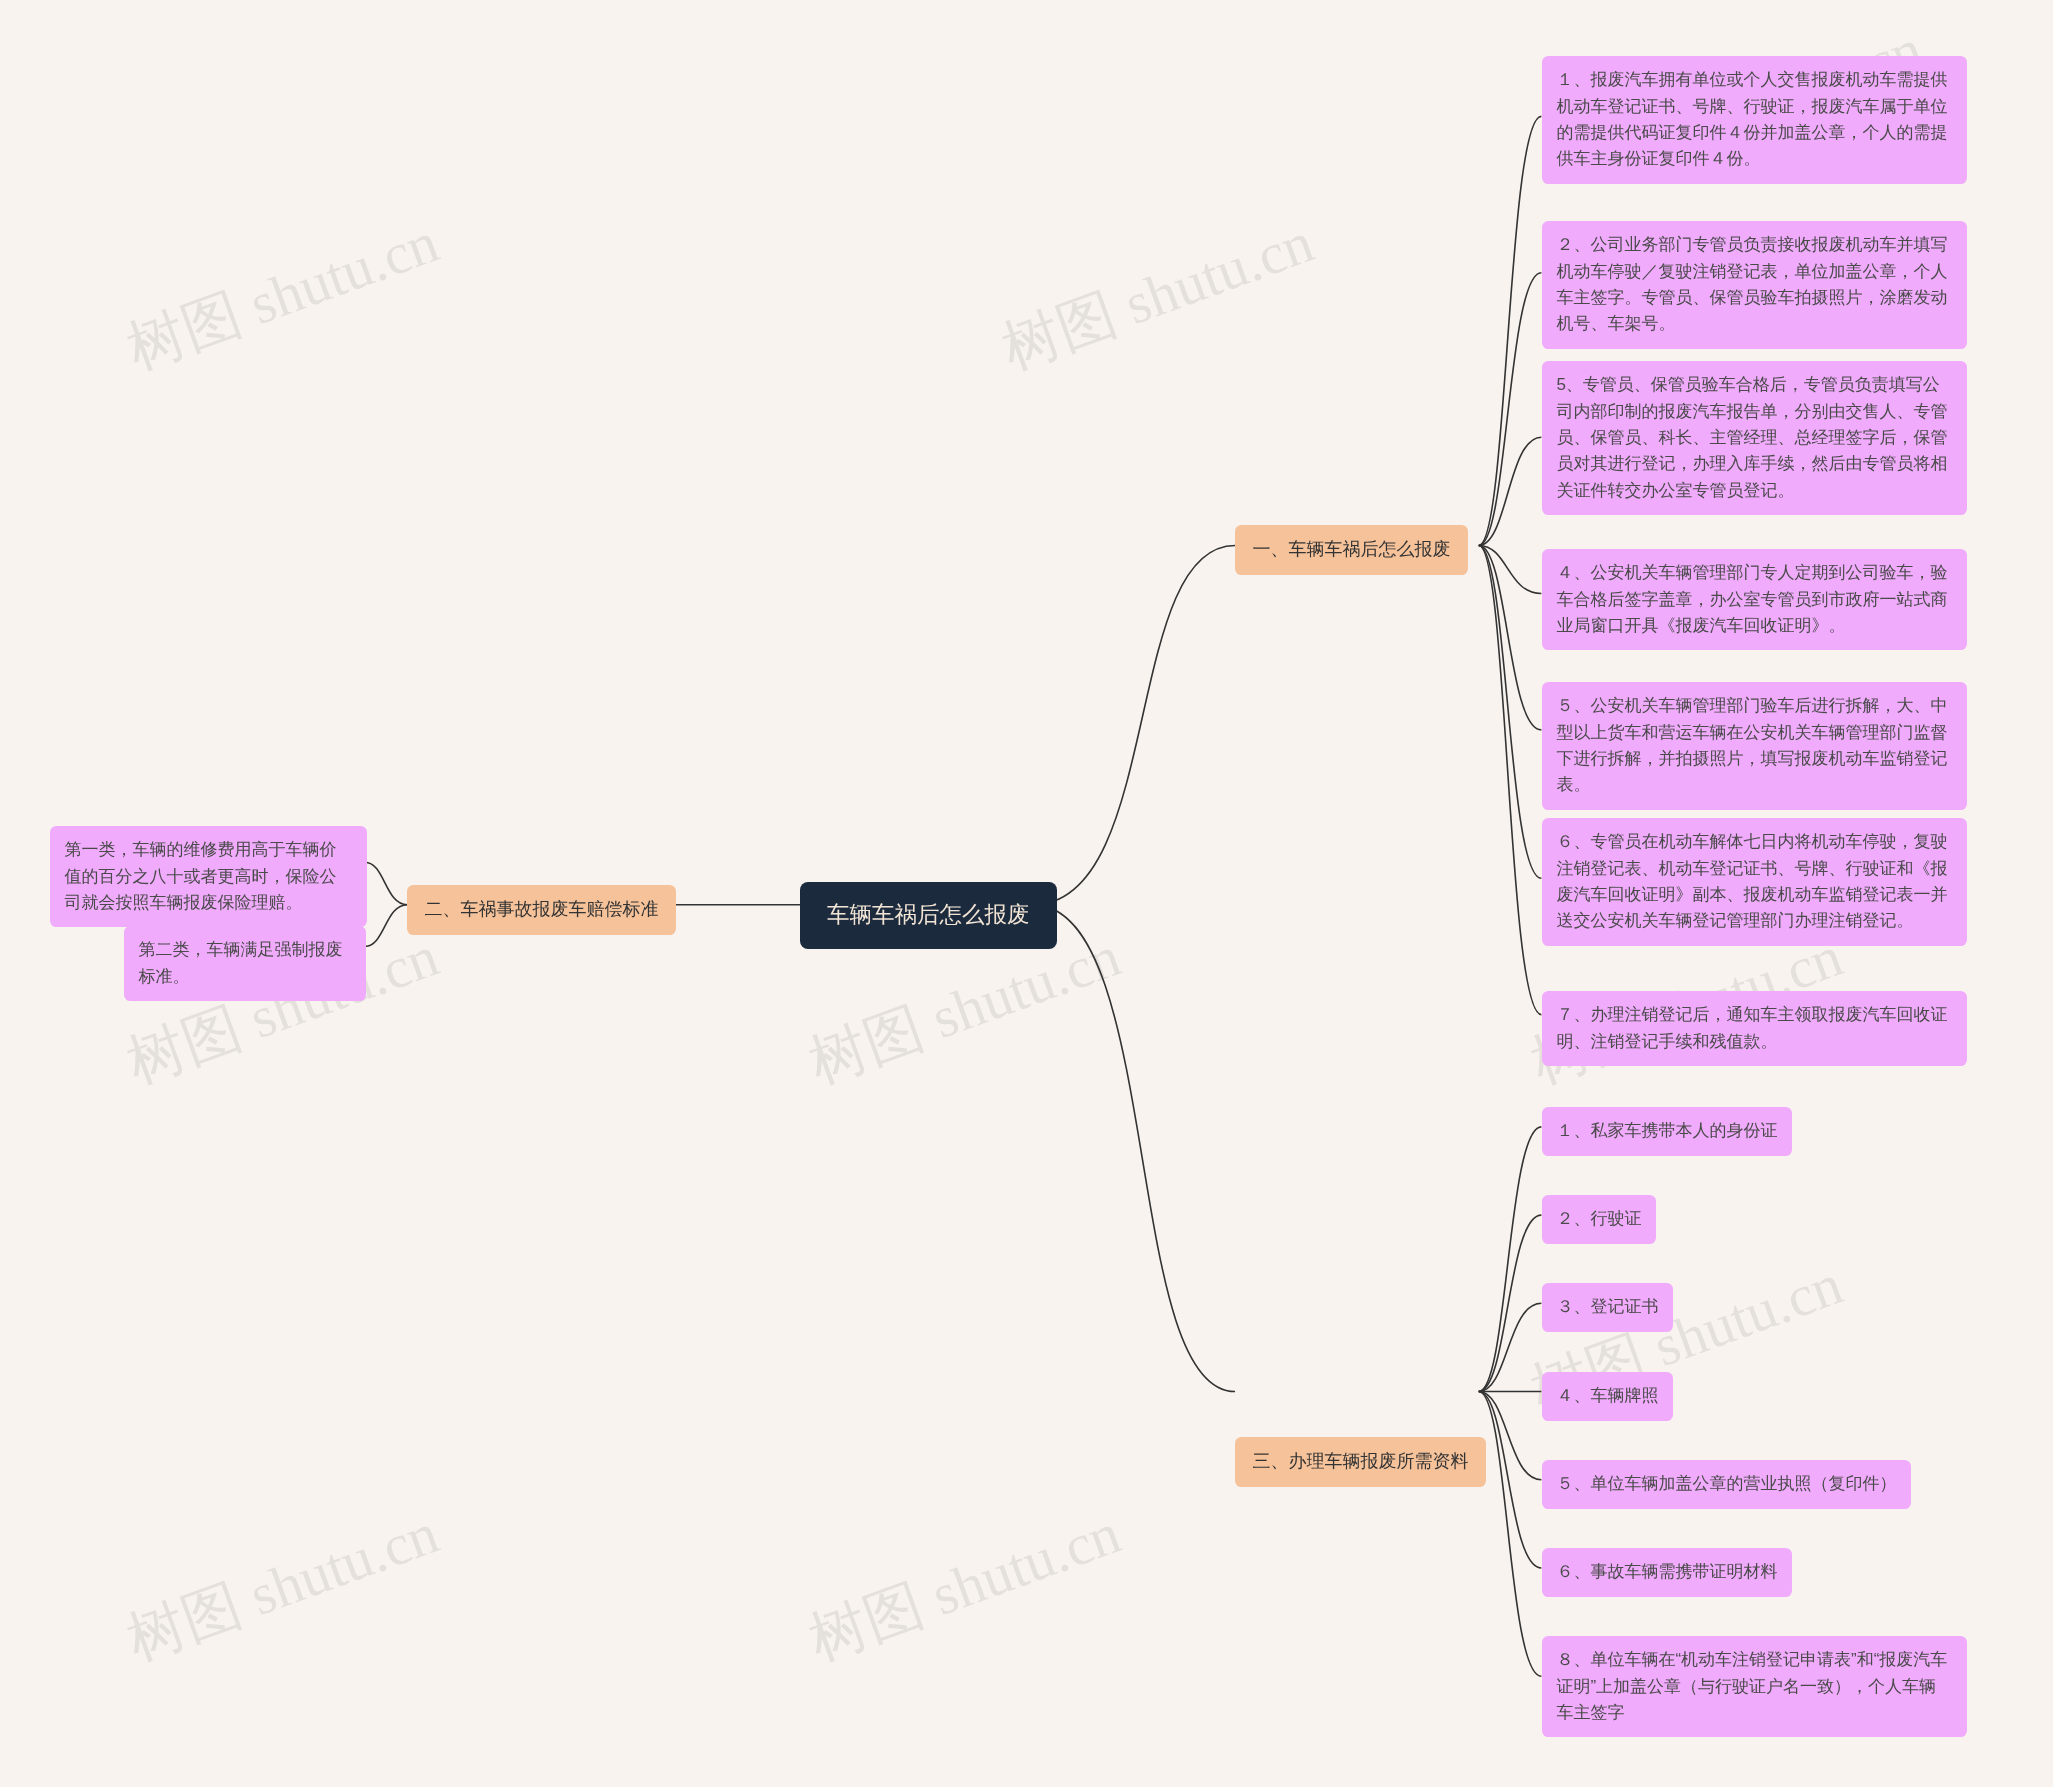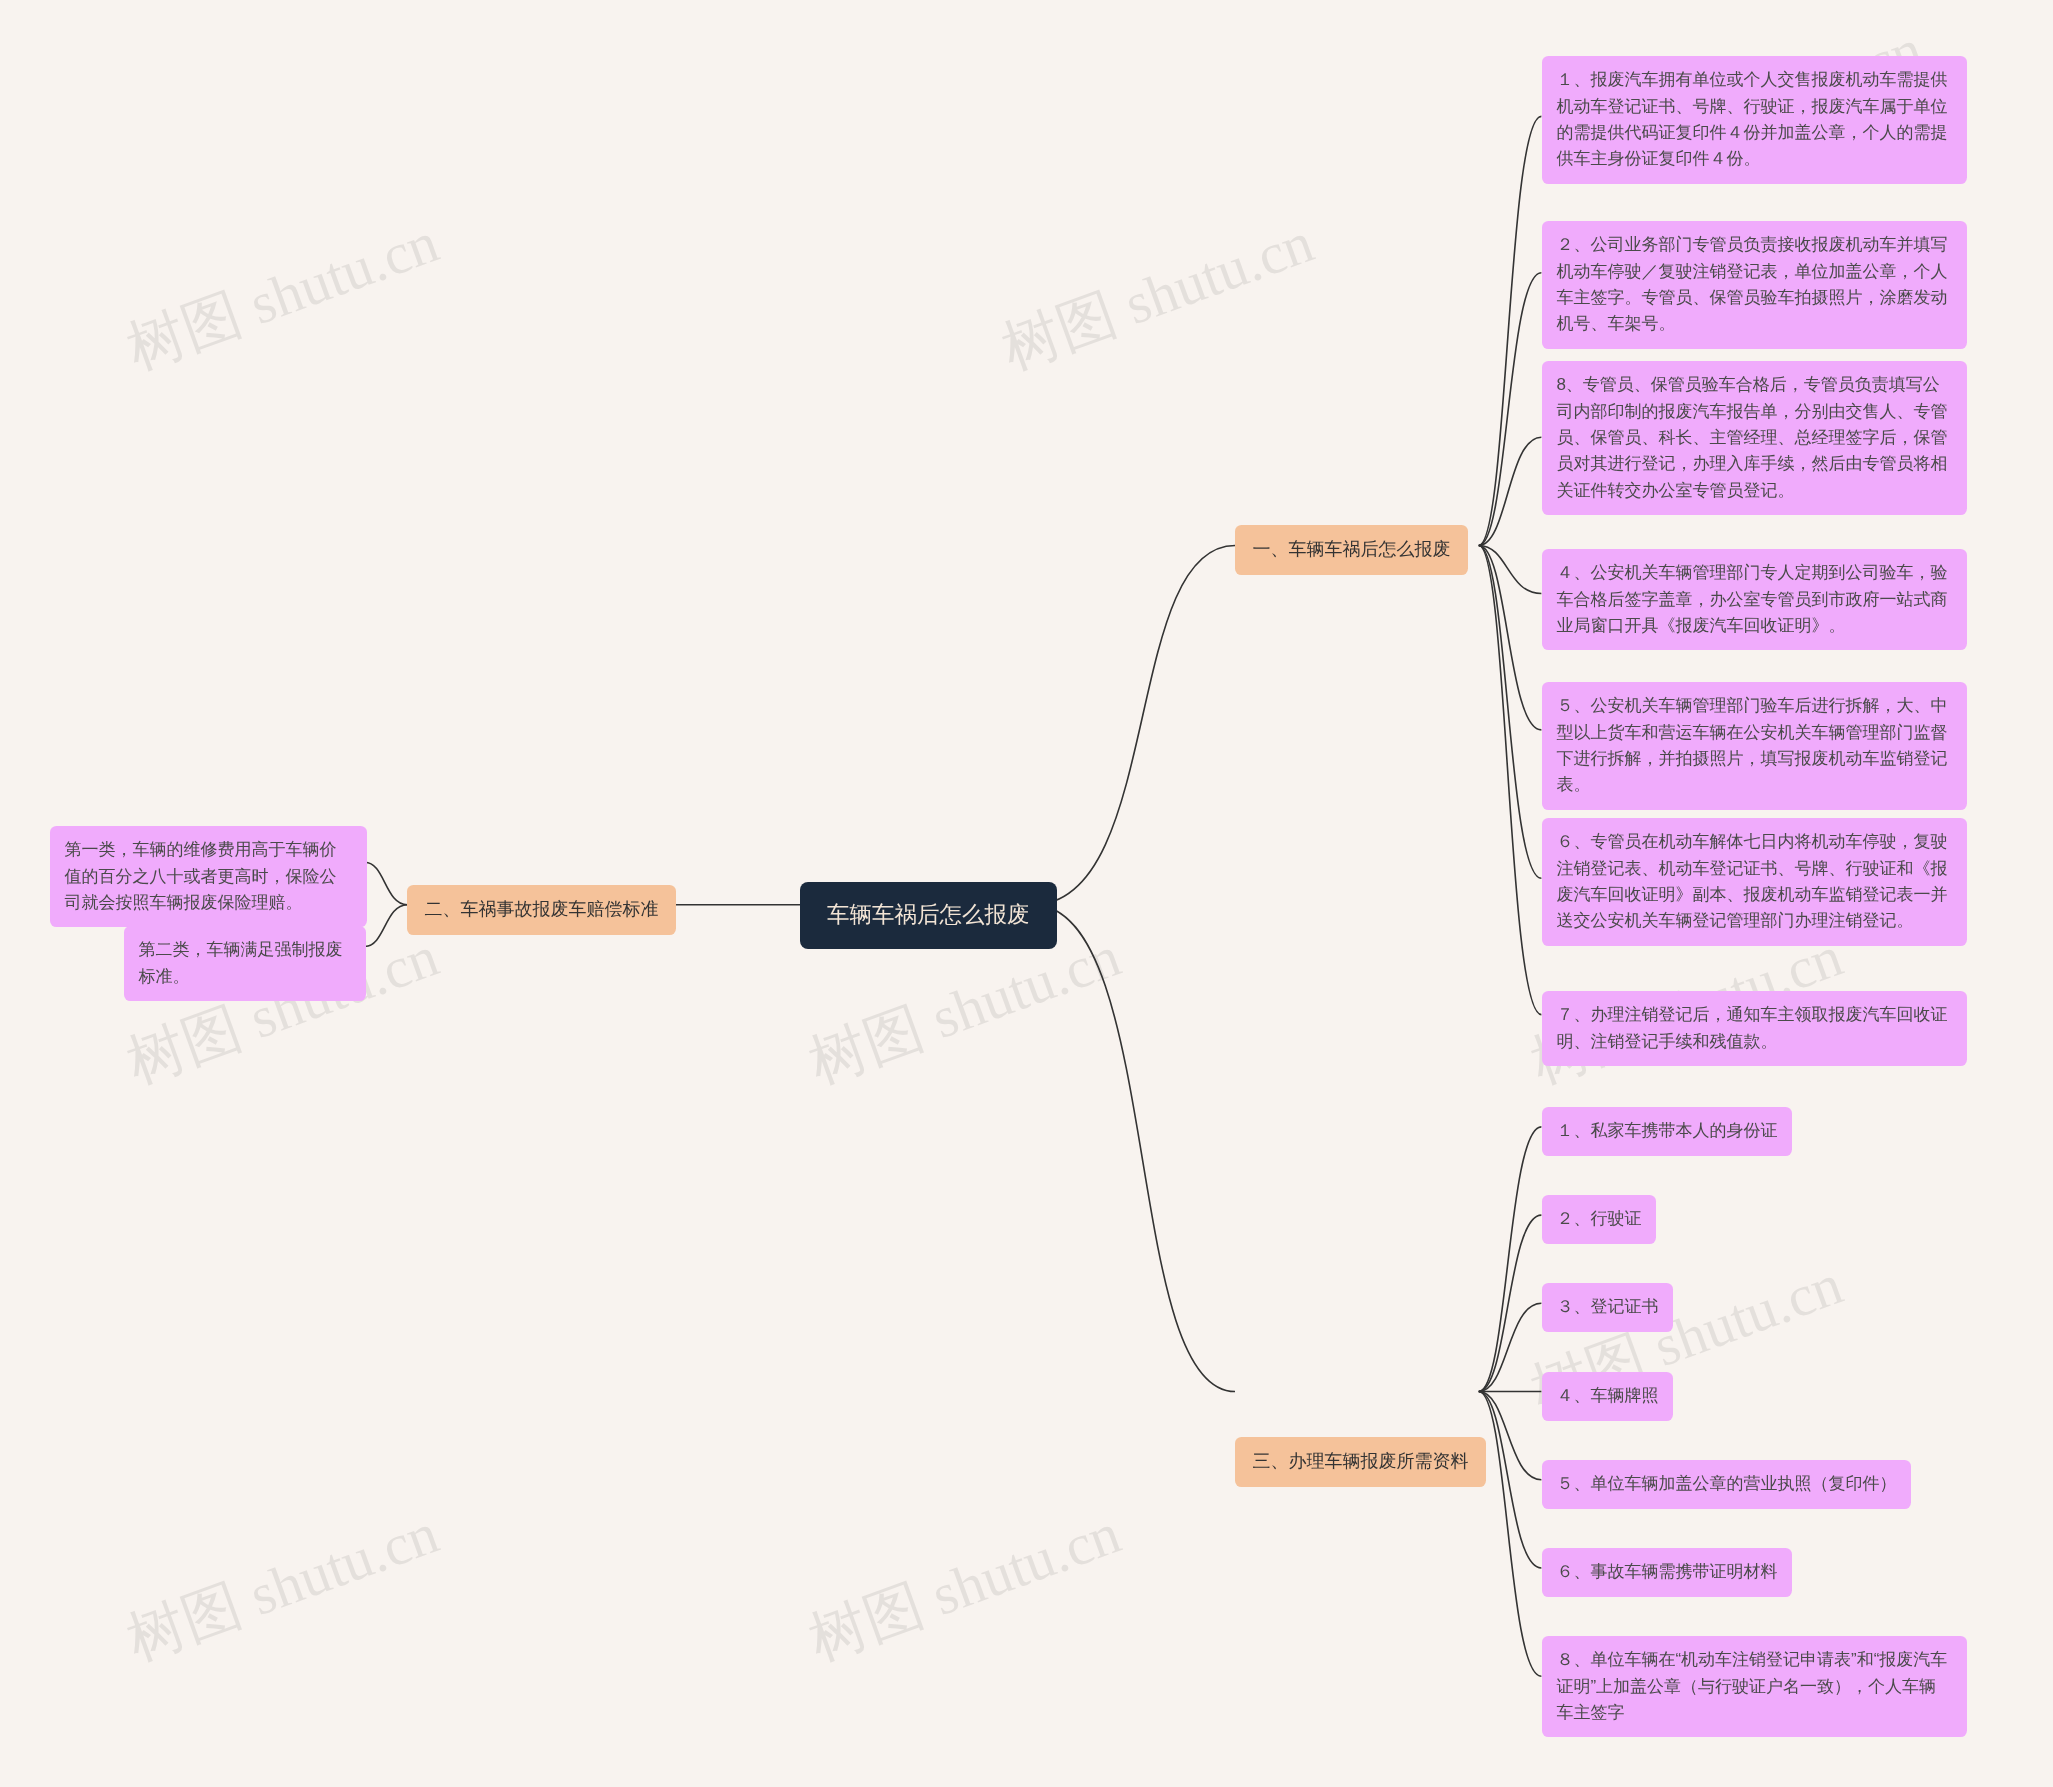--- a/index.html
+++ b/index.html
@@ -105,21 +105,21 @@
   <path d="M 1844 1735 C 1880 1735, 1880 1955, 1922 1955"></path>
   <path d="M 1844 1735 C 1880 1735, 1880 2090, 1922 2090"></path>
 </svg>
 
 <div class="node root" style="left:800px; top:882px;">车辆车祸后怎么报废</div>
 
 <div class="node branch" style="left:1235px; top:525px;">一、车辆车祸后怎么报废</div>
 
 <div class="node leaf" style="left:1542px; top:56px; width:425px;">１、报废汽车拥有单位或个人交售报废机动车需提供机动车登记证书、号牌、行驶证，报废汽车属于单位的需提供代码证复印件４份并加盖公章，个人的需提供车主身份证复印件４份。</div>
 <div class="node leaf" style="left:1542px; top:221px; width:425px;">２、公司业务部门专管员负责接收报废机动车并填写机动车停驶／复驶注销登记表，单位加盖公章，个人车主签字。专管员、保管员验车拍摄照片，涂磨发动机号、车架号。</div>
-<div class="node leaf" style="left:1542px; top:361px; width:425px;">8、专管员、保管员验车合格后，专管员负责填写公司内部印制的报废汽车报告单，分别由交售人、专管员、保管员、科长、主管经理、总经理签字后，保管员对其进行登记，办理入库手续，然后由专管员将相关证件转交办公室专管员登记。</div>
+<div class="node leaf" style="left:1542px; top:361px; width:425px;">5、专管员、保管员验车合格后，专管员负责填写公司内部印制的报废汽车报告单，分别由交售人、专管员、保管员、科长、主管经理、总经理签字后，保管员对其进行登记，办理入库手续，然后由专管员将相关证件转交办公室专管员登记。</div>
 <div class="node leaf" style="left:1542px; top:549px; width:425px;">４、公安机关车辆管理部门专人定期到公司验车，验车合格后签字盖章，办公室专管员到市政府一站式商业局窗口开具《报废汽车回收证明》。</div>
 <div class="node leaf" style="left:1542px; top:682px; width:425px;">５、公安机关车辆管理部门验车后进行拆解，大、中型以上货车和营运车辆在公安机关车辆管理部门监督下进行拆解，并拍摄照片，填写报废机动车监销登记表。</div>
 <div class="node leaf" style="left:1542px; top:818px; width:425px;">６、专管员在机动车解体七日内将机动车停驶，复驶注销登记表、机动车登记证书、号牌、行驶证和《报废汽车回收证明》副本、报废机动车监销登记表一并送交公安机关车辆登记管理部门办理注销登记。</div>
 <div class="node leaf" style="left:1542px; top:991px; width:425px;">７、办理注销登记后，通知车主领取报废汽车回收证明、注销登记手续和残值款。</div>
 
 <div class="node branch" style="left:407px; top:885px;">二、车祸事故报废车赔偿标准</div>
 
 <div class="node leaf" style="left:50px; top:826px; width:317px;">第一类，车辆的维修费用高于车辆价值的百分之八十或者更高时，保险公司就会按照车辆报废保险理赔。</div>
 <div class="node leaf" style="left:124px; top:926px; width:242px;">第二类，车辆满足强制报废标准。</div>
 

